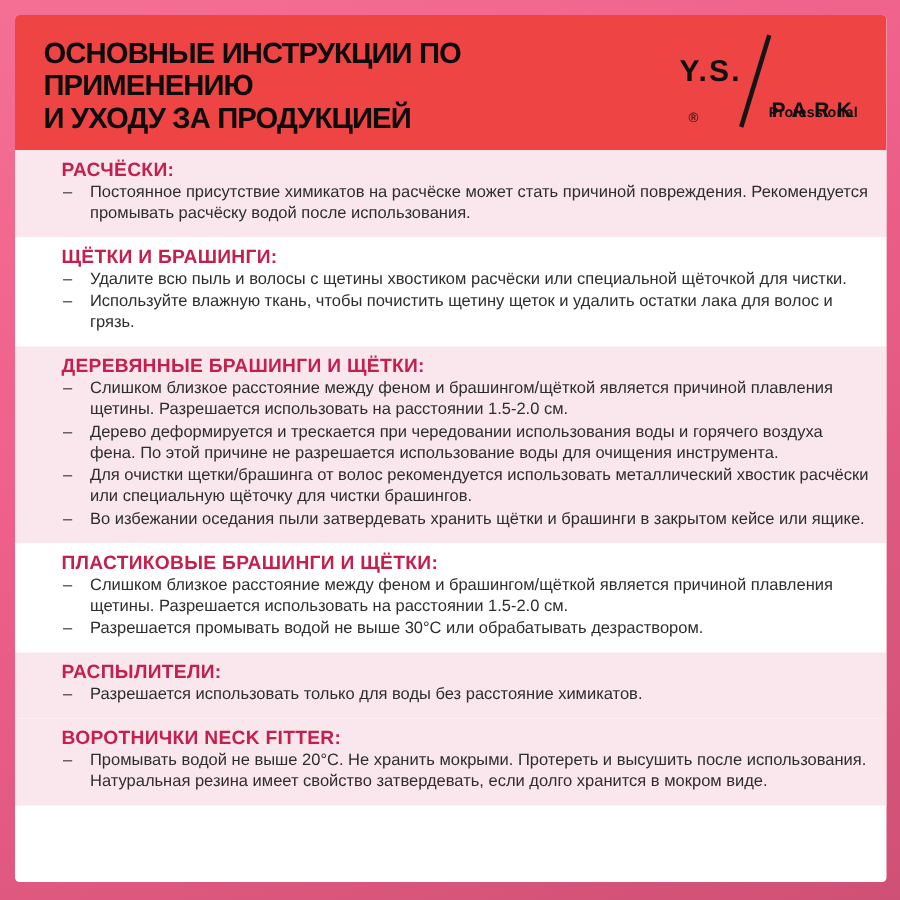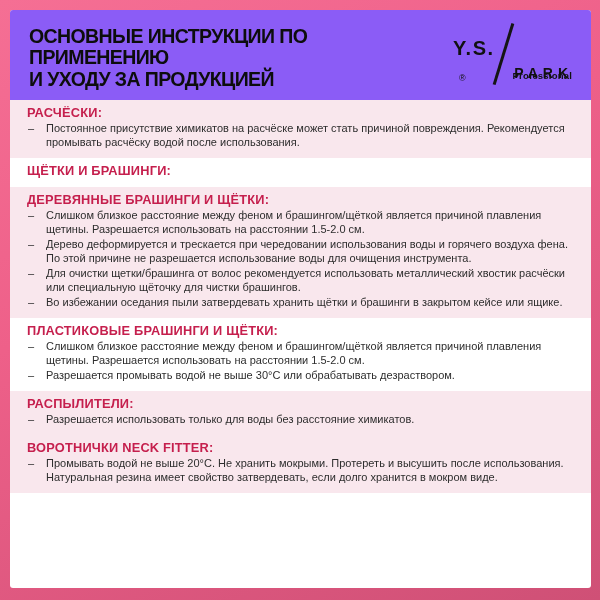--- a/index.html
+++ b/index.html
@@ -23,37 +23,37 @@
   .inner{
     width:100%;height:100%;
     background:#ffffff;
     border-radius:3px;
     overflow:hidden;
     display:flex;flex-direction:column;
   }
   header{
     display:flex;justify-content:center;align-items:flex-start;
     padding:16px 14px 10px 19px;
-    background:#8b5cf6;
+    background:#ef4444;
   }
   .title{
     font-weight:bold;color:#0d0d0d;
     font-size:19.5px;line-height:1.1;letter-spacing:-0.6px;
     text-transform:uppercase;
   }
   
   .logo{position:relative;width:122px;height:56px;flex-shrink:0;margin-right:4px;color:#111;}
   .logo-ys{position:absolute;left:2px;top:11px;font-weight:bold;font-size:20px;letter-spacing:1.5px;}
   .logo-park{position:absolute;right:0;top:11px;font-weight:bold;font-size:14px;letter-spacing:5px;margin-top:28px;}
   .logo-slash{position:absolute;left:51px;top:-4px;width:2.5px;height:64px;background:#151515;transform:rotate(17deg);}
   .logo-pro{position:absolute;right:1px;bottom:1px;font-weight:bold;font-size:9.5px;letter-spacing:0.2px;}
   .logo-reg{position:absolute;left:8px;bottom:-1px;font-size:9px;}
   
   main{flex:1;display:flex;flex-direction:column;}
-  section{padding:5px 12px 7px 17px;}
+  section{padding:5px 12px 7px 31px;}
   .stripe-pink{background:var(--stripe);}
   .stripe-white{background:#ffffff;}
   section h2{
     color:var(--accent);
     font-size:12.8px;font-weight:bold;letter-spacing:0.2px;
     margin-bottom:2px;text-transform:uppercase;
   }
   section ul{list-style:none;}
   section li{
     position:relative;
@@ -92,20 +92,22 @@
   <section class="stripe-pink">
     <h2>РАСЧЁСКИ:</h2>
     <ul>
             <li>Постоянное присутствие химикатов на расчёске может стать причиной повреждения. Рекомендуется промывать расчёску водой после использования.</li>
           </ul>
   </section>
 
   <section class="stripe-white">
     <h2>ЩЁТКИ И БРАШИНГИ:</h2>
     <ul>
+            <li>Удалите всю пыль и волосы с щетины хвостиком расчёски или специальной щёточкой для чистки.</li>
+            <li>Используйте влажную ткань, чтобы почистить щетину щеток и удалить остатки лака для волос и грязь.</li>
           </ul>
   </section>
 
   <section class="stripe-pink">
     <h2>ДЕРЕВЯННЫЕ БРАШИНГИ И ЩЁТКИ:</h2>
     <ul>
             <li>Слишком близкое расстояние между феном и брашингом/щёткой является причиной плавления щетины. Разрешается использовать на расстоянии 1.5-2.0 см.</li>
             <li>Дерево деформируется и трескается при чередовании использования воды и горячего воздуха фена. По этой причине не разрешается использование воды для очищения инструмента.</li>
             <li>Для очистки щетки/брашинга от волос рекомендуется использовать металлический хвостик расчёски или специальную щёточку для чистки брашингов.</li>
             <li>Во избежании оседания пыли затвердевать хранить щётки и брашинги в закрытом кейсе или ящике.</li>

